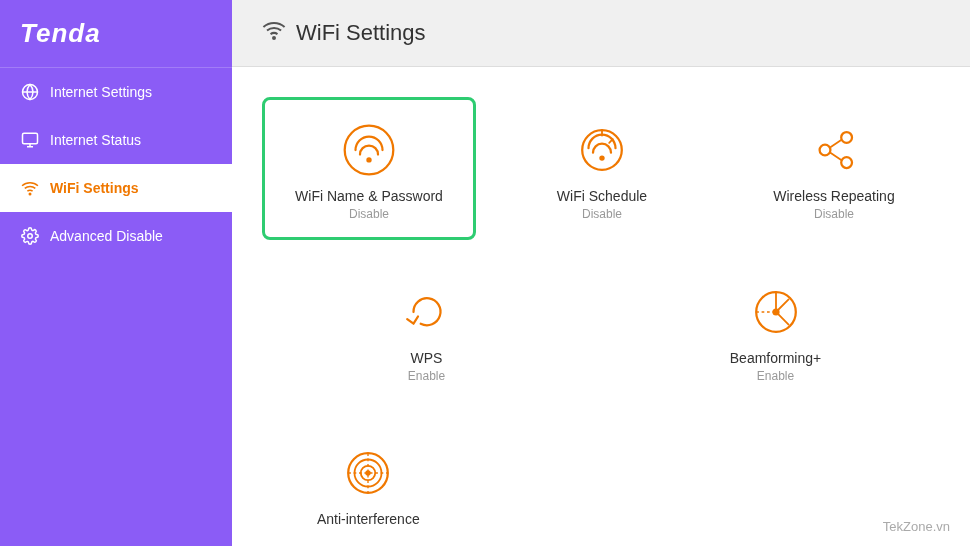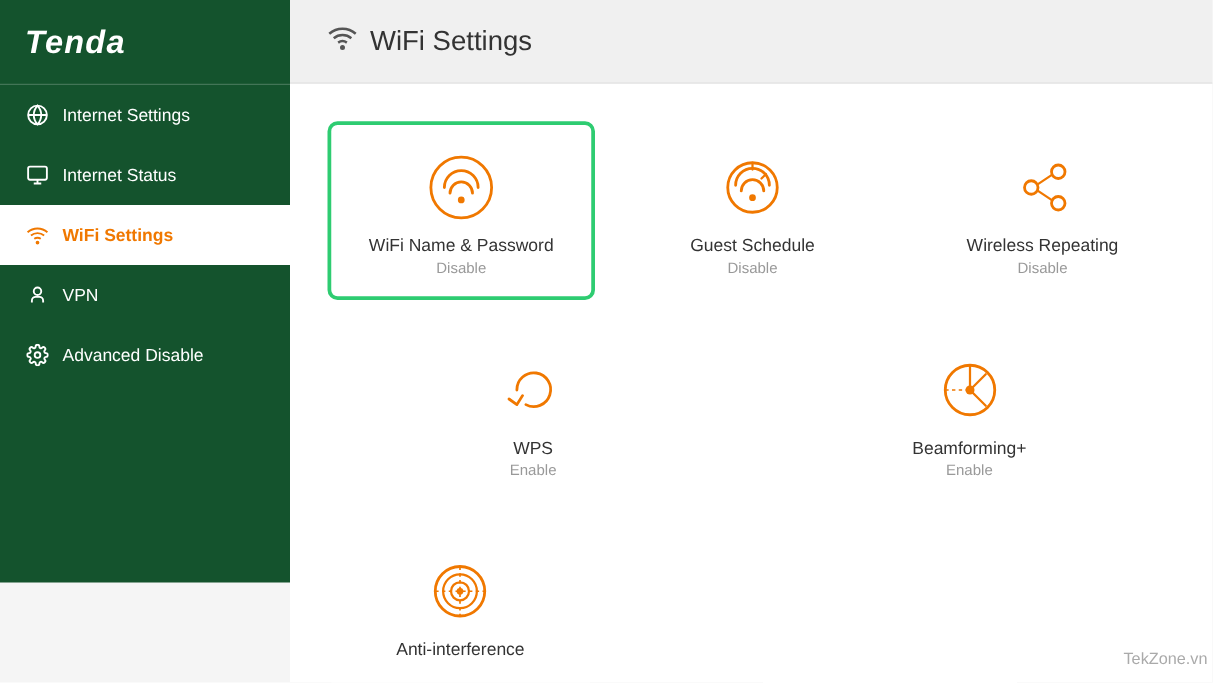--- a/index.html
+++ b/index.html
@@ -8,22 +8,22 @@
       height: 546px;
       font-family: Arial, sans-serif;
       display: flex;
       overflow: hidden;
       background: #f5f5f5;
     }
 
     
     .sidebar {
       width: 232px;
-      background: #14532d;
-      height: 466px;
+      background: #8b5cf6;
+      height: 546px;
       display: flex;
       flex-direction: column;
       flex-shrink: 0;
     }
 
     .sidebar-logo {
       padding: 18px 20px 18px 20px;
       border-bottom: 1px solid rgba(255,255,255,0.2);
     }
 
@@ -159,21 +159,21 @@
 
     .item-status {
       font-size: 12px;
       color: #999;
       text-align: center;
     }
 
     .watermark {
       position: absolute;
       bottom: 12px;
-      right: 4px;
+      right: 20px;
       font-size: 13px;
       color: #aaa;
     }
 
     .main-wrapper {
       position: relative;
       flex: 1;
       display: flex;
       flex-direction: column;
     }
@@ -215,29 +215,20 @@
           <path d="M1.42 9a16 16 0 0 1 21.16 0"></path>
           <path d="M8.53 16.11a6 6 0 0 1 6.95 0"></path>
           <circle cx="12" cy="20" r="1" fill="#f07800"></circle>
       </svg>
     </span>
     <span>WiFi Settings</span>
   </div>
 
 
 
-  <div class="sidebar-item">
-    <span class="sidebar-icon">
-      <svg width="18" height="18" viewBox="0 0 24 24" fill="none" stroke="white" stroke-width="2">
-        <circle cx="12" cy="8" r="4"></circle>
-          <path d="M6 20v-2a4 4 0 0 1 4-4h4a4 4 0 0 1 4 4v2"></path>
-      </svg>
-    </span>
-    <span>VPN</span>
-  </div>
 
 
   <div class="sidebar-item">
     <span class="sidebar-icon">
       <svg width="18" height="18" viewBox="0 0 24 24" fill="none" stroke="white" stroke-width="2">
         <circle cx="12" cy="12" r="3"></circle>
           <path d="M19.4 15a1.65 1.65 0 0 0 .33 1.82l.06.06a2 2 0 0 1-2.83 2.83l-.06-.06a1.65 1.65 0 0 0-1.82-.33 1.65 1.65 0 0 0-1 1.51V21a2 2 0 0 1-4 0v-.09A1.65 1.65 0 0 0 9 19.4a1.65 1.65 0 0 0-1.82.33l-.06.06a2 2 0 0 1-2.83-2.83l.06-.06A1.65 1.65 0 0 0 4.68 15a1.65 1.65 0 0 0-1.51-1H3a2 2 0 0 1 0-4h.09A1.65 1.65 0 0 0 4.6 9a1.65 1.65 0 0 0-.33-1.82l-.06-.06a2 2 0 0 1 2.83-2.83l.06.06A1.65 1.65 0 0 0 9 4.68a1.65 1.65 0 0 0 1-1.51V3a2 2 0 0 1 4 0v.09a1.65 1.65 0 0 0 1 1.51 1.65 1.65 0 0 0 1.82-.33l.06-.06a2 2 0 0 1 2.83 2.83l-.06.06A1.65 1.65 0 0 0 19.4 9a1.65 1.65 0 0 0 1.51 1H21a2 2 0 0 1 0 4h-.09a1.65 1.65 0 0 0-1.51 1z"></path>
       </svg>
     </span>
     <span>Advanced Disable</span>
@@ -279,21 +270,21 @@
           <div class="item-icon">
             <svg width="54" height="54" viewBox="0 0 60 60" fill="none">
               <circle cx="30" cy="30" r="22" stroke="#f07800" stroke-width="2.5" fill="none"></circle>
               <path d="M15 28 a15 15 0 0 1 30 0" stroke="#f07800" stroke-width="2.5" fill="none" stroke-linecap="round"></path>
               <path d="M20 33 a10 10 0 0 1 20 0" stroke="#f07800" stroke-width="2.5" fill="none" stroke-linecap="round"></path>
               <circle cx="30" cy="39" r="3" fill="#f07800"></circle>
               <line x1="30" y1="8" x2="30" y2="14" stroke="#f07800" stroke-width="2" stroke-linecap="round"></line>
               <line x1="42" y1="18" x2="38" y2="22" stroke="#f07800" stroke-width="2" stroke-linecap="round"></line>
             </svg>
           </div>
-          <span class="item-label">Guest Schedule</span>
+          <span class="item-label">WiFi Schedule</span>
           <span class="item-status">Disable</span>
         </div>
 
         <div class="grid-item">
           <div class="item-icon">
             <svg width="54" height="54" viewBox="0 0 60 60" fill="none">
               <circle cx="20" cy="30" r="6" stroke="#f07800" stroke-width="2.5" fill="none"></circle>
               <circle cx="44" cy="16" r="6" stroke="#f07800" stroke-width="2.5" fill="none"></circle>
               <circle cx="44" cy="44" r="6" stroke="#f07800" stroke-width="2.5" fill="none"></circle>
               <line x1="26" y1="27" x2="38" y2="19" stroke="#f07800" stroke-width="2" stroke-linecap="round"></line>

